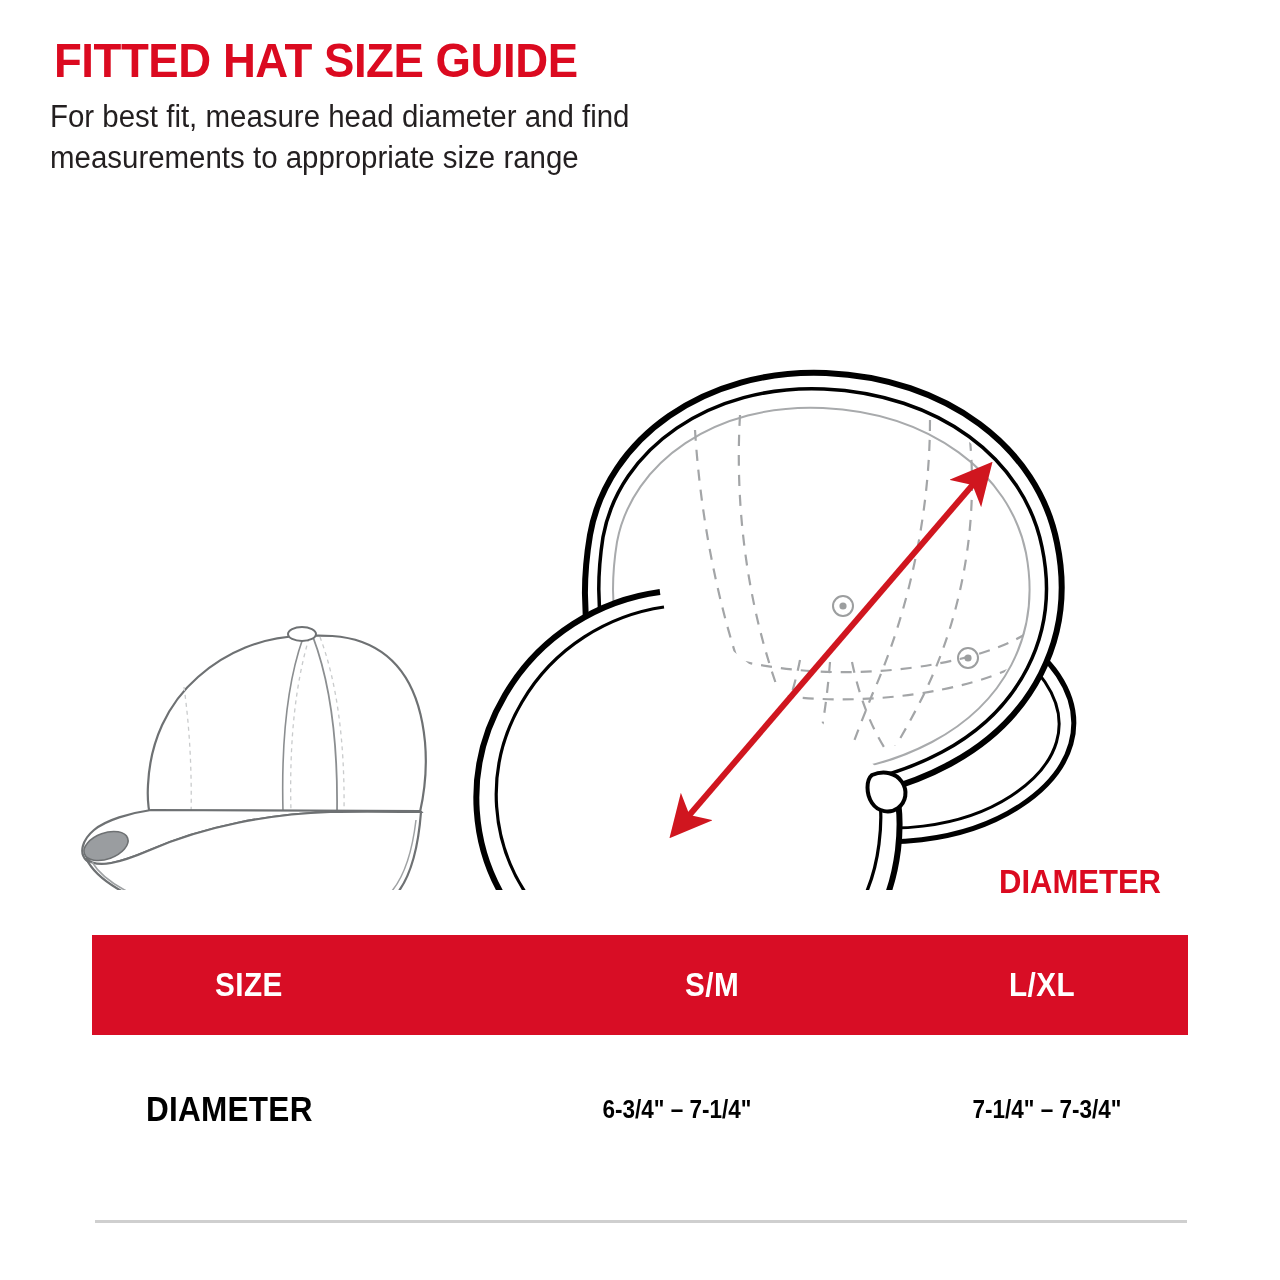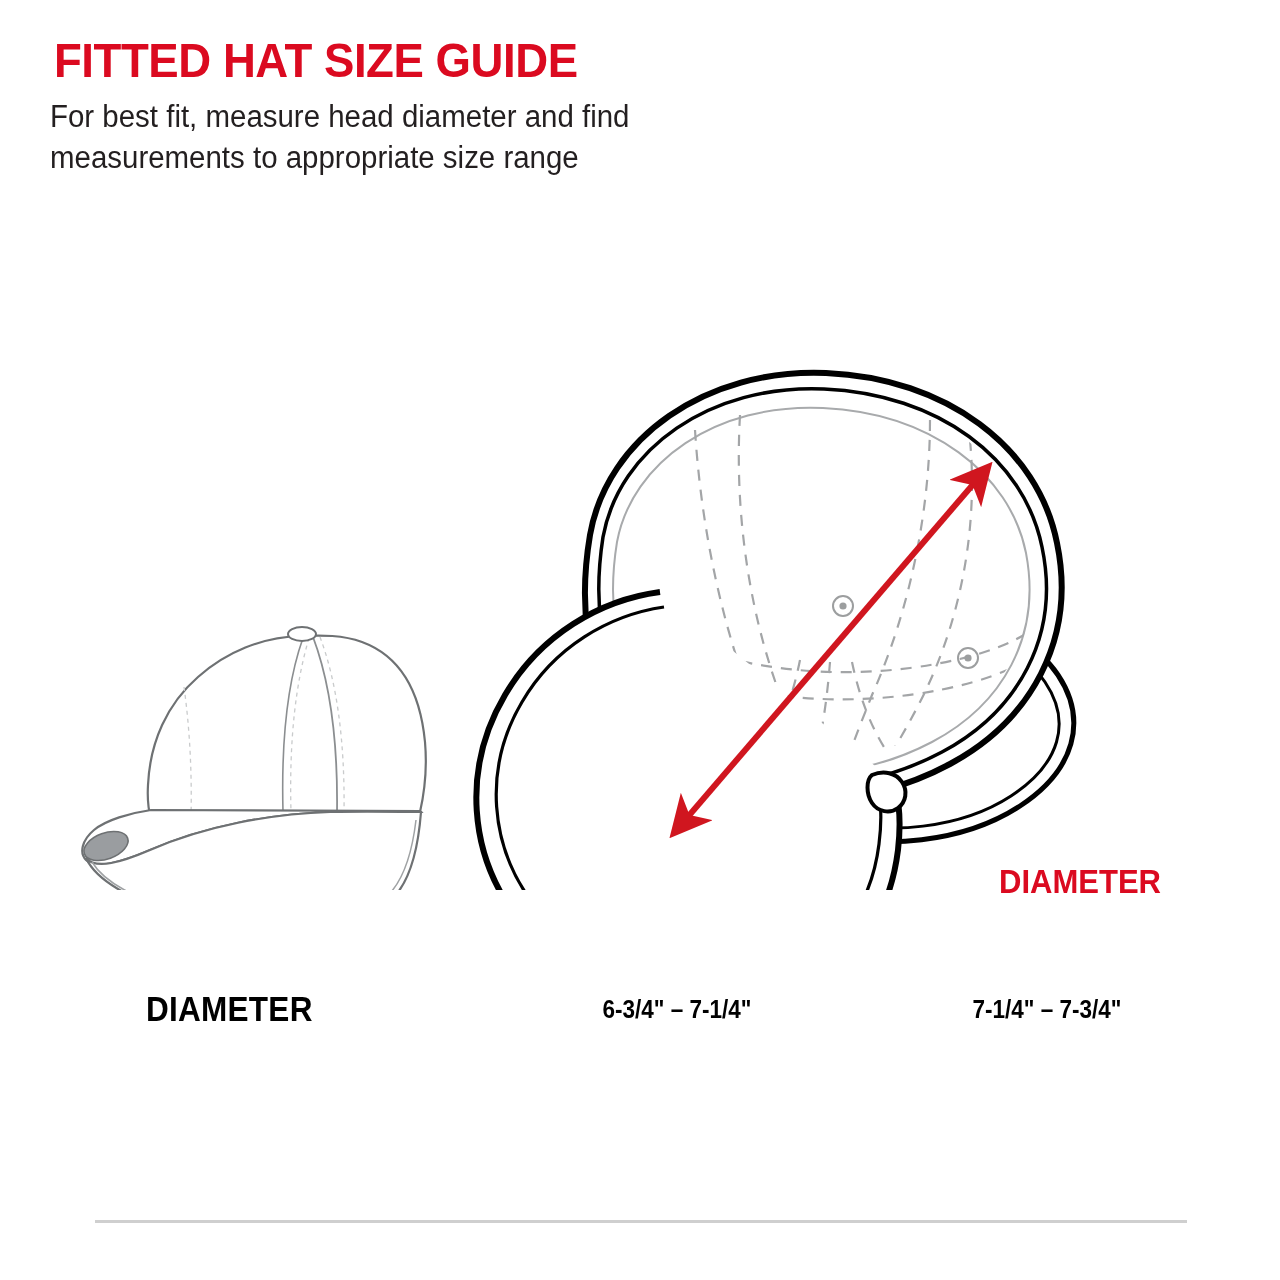--- a/index.html
+++ b/index.html
@@ -262,20 +262,25 @@
 
         <line x1="674" y1="643" x2="988" y2="277" stroke="#D0161F" stroke-width="6" marker-start="url(#arrowStart)" marker-end="url(#arrowEnd)"></line>
       </g>
     </svg>
 
     <div class="diameter-label">DIAMETER</div>
   </div>
 
   <div class="table">
 
+    <div class="thead">
+      <div class="th c0">SIZE</div>
+      <div class="th c1">S/M</div>
+      <div class="th c2">L/XL</div>
+    </div>
 
     <div class="trow">
       <div class="td label">DIAMETER</div>
       <div class="td val1">6-3/4" – 7-1/4"</div>
       <div class="td val2">7-1/4" – 7-3/4"</div>
     </div>
   </div>
 
   <div class="divider"></div>
 

